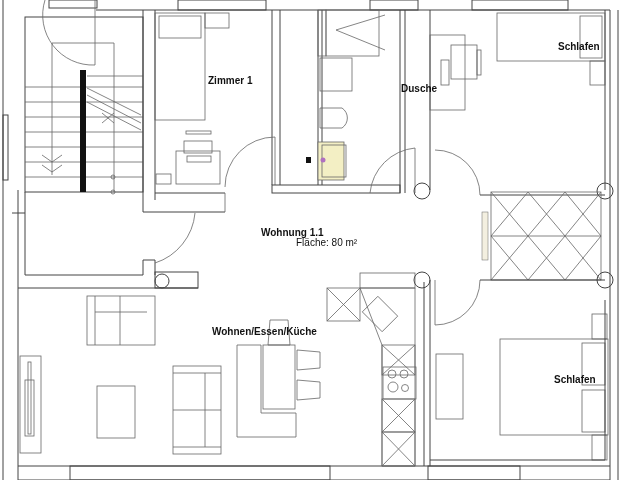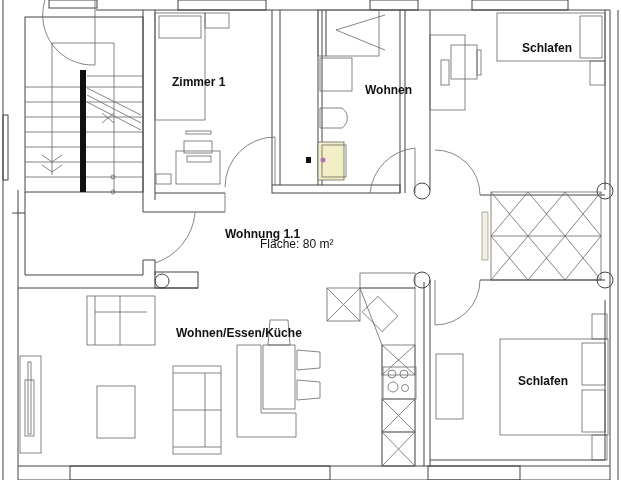--- a/index.html
+++ b/index.html
@@ -1,21 +1,21 @@
 <!DOCTYPE html>
 <html><head>
 <meta charset="utf-8">
 <style>
   html, body { margin: 0; padding: 0; background: #ffffff; }
   body { width: 621px; height: 480px; overflow: hidden; position: relative; }
   svg { position: absolute; left: 0; top: 0; }
   .w { fill: none; stroke: #444; stroke-width: 1; }
   .wl { fill: none; stroke: #666; stroke-width: 0.8; }
   .thick { fill: #111; stroke: none; }
-  .lbl { position: absolute; font-family: "Liberation Sans", sans-serif; font-size: 12px; font-weight: bold; color: #111; white-space: nowrap; }
+  .lbl { position: absolute; font-family: "Liberation Sans", sans-serif; font-size: 10px; font-weight: bold; color: #111; white-space: nowrap; margin-left: 36px; }
   .lbl-n { font-weight: normal; }
 </style>
 </head>
 <body>
 
 <svg width="621" height="480" viewBox="0 0 621 480">
 
   <g>
     <line class="w" x1="3" y1="0" x2="3" y2="480"></line>
     <line class="w" x1="18" y1="190" x2="18" y2="480"></line>
@@ -183,21 +183,21 @@
     <rect class="wl" x="582" y="343" width="23" height="42"></rect>
     <rect class="wl" x="582" y="390" width="23" height="42"></rect>
     <rect class="wl" x="592" y="314" width="15" height="25"></rect>
     <rect class="wl" x="592" y="435" width="15" height="25"></rect>
     <line class="w" x1="430" y1="460" x2="605" y2="460"></line>
     <line class="w" x1="605" y1="300" x2="605" y2="460"></line>
   </g>
 </svg>
 
 <div class="lbl" style="left:172px; top:75px;">Zimmer 1</div>
-<div class="lbl" style="left:365px; top:83px;">Wohnen</div>
+<div class="lbl" style="left:365px; top:83px;">Dusche</div>
 <div class="lbl" style="left:522px; top:41px;">Schlafen</div>
 <div class="lbl" style="left:176px; top:326px;text-align:right;">Wohnen/Essen/Küche</div>
 <div class="lbl" style="left:518px; top:374px;">Schlafen</div>
 
 <div class="lbl" style="left:225px; top:227px;">Wohnung 1.1</div>
 <div class="lbl lbl-n" style="left:213px; top:237px;padding-left:47px;">
   <span>Fläche:</span>
   <span>80 m²</span>
 </div>
 

